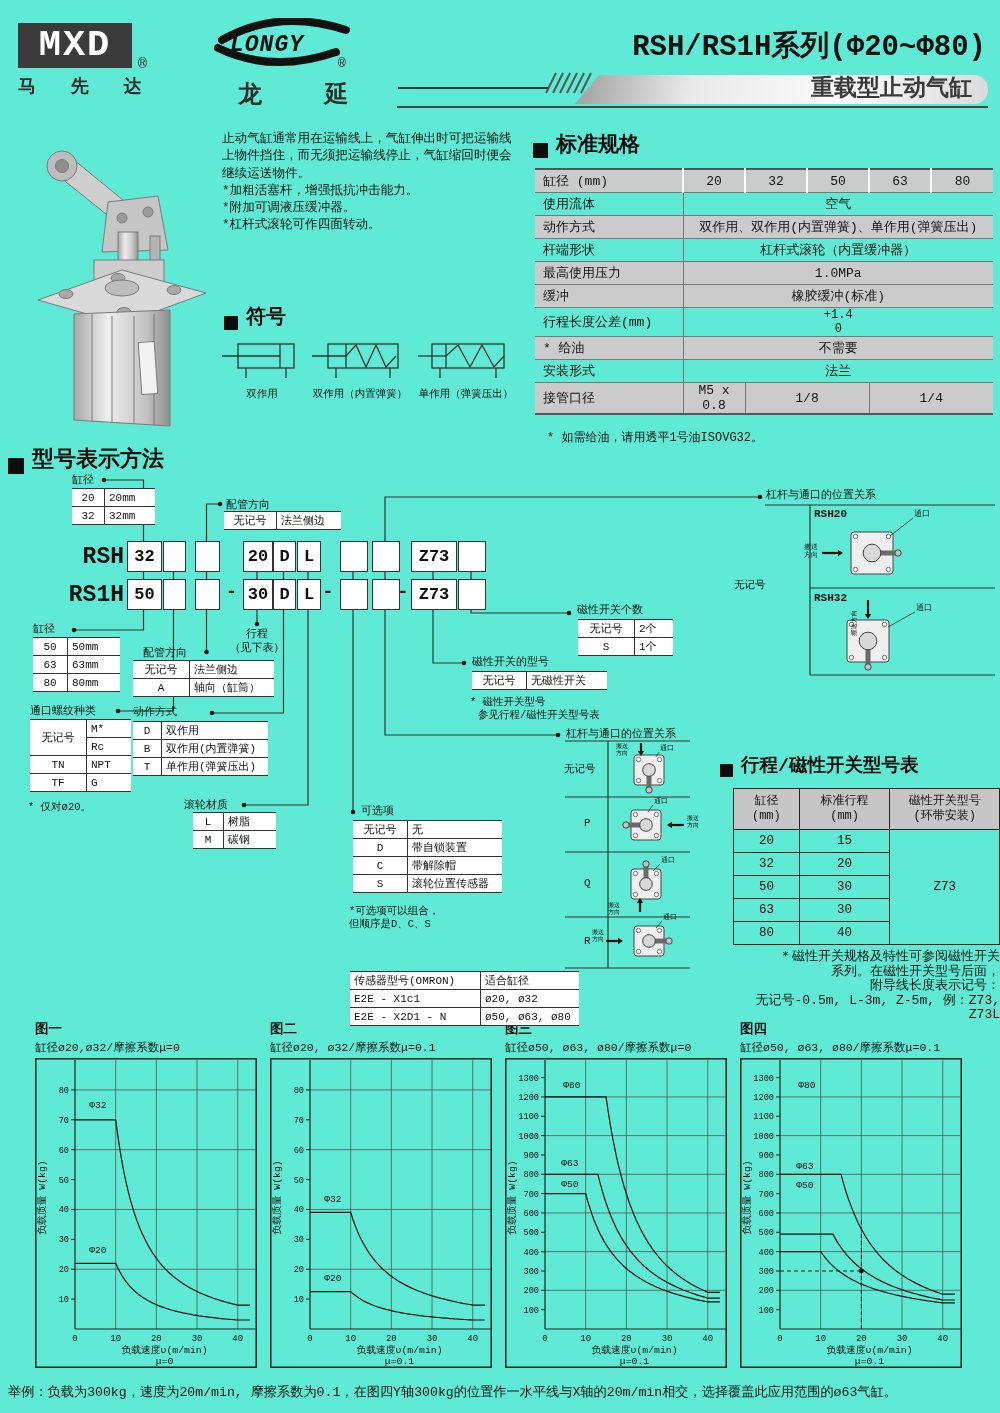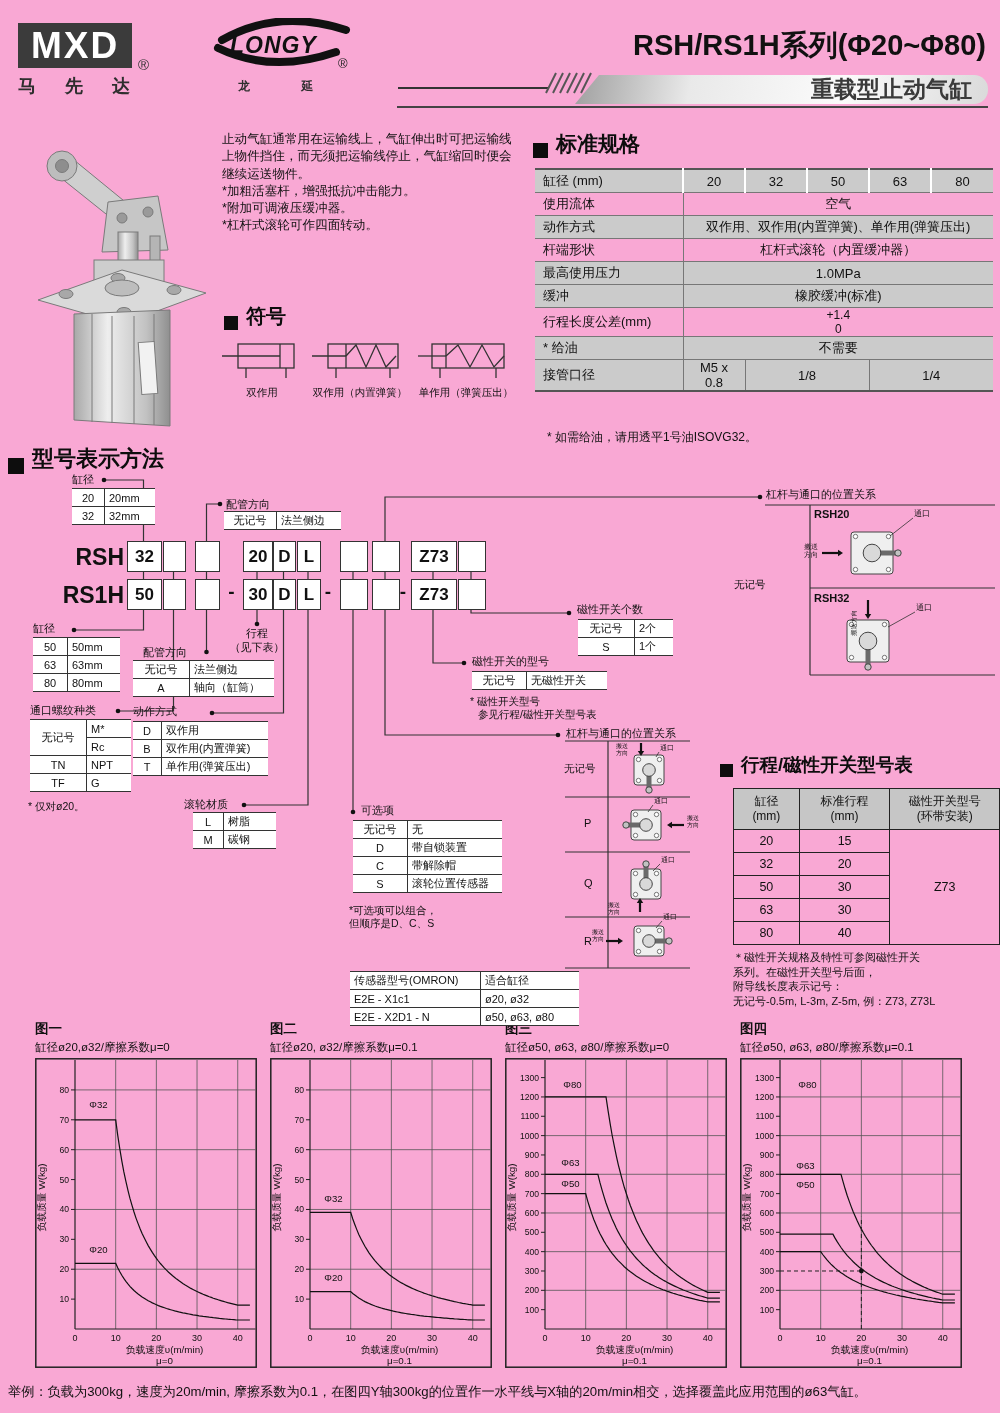--- a/index.html
+++ b/index.html
@@ -1,28 +1,28 @@
 <!DOCTYPE html>
 <html><head>
 <meta charset="utf-8">
 <title>RSH/RS1H Datasheet</title>
 <style>
   html,body{margin:0;padding:0;background:#fff;}
-  #stage{position:relative;width:1000px;height:1413px;background:#f9a8d4;overflow:hidden;
-         font-family:Liberation Sans, sans-serif;color:#111;}
+  #stage{position:relative;width:1000px;height:1413px;background:#5eead4;overflow:hidden;
+         font-family:Liberation Mono, monospace;color:#111;}
   .abs{position:absolute;}
   
   .mxd-box{position:absolute;left:18px;top:23px;width:114px;height:45px;background:#3b3b3b;color:#fff;
            font-weight:bold;font-size:37px;letter-spacing:2px;text-align:center;line-height:45px;}
   .mxd-reg{position:absolute;left:138px;top:56px;font-size:15px;color:#333;}
   .mxd-name{position:absolute;left:18px;top:74px;font-size:18px;font-weight:bold;color:#2e2e2e;letter-spacing:12px;white-space:nowrap;}
   .longy-wrap{position:absolute;left:208px;top:18px;width:160px;height:80px;}
   .longy-text{position:absolute;left:22px;top:14px;font-style:italic;font-weight:bold;font-size:23px;letter-spacing:1px;color:#111;}
   .longy-reg{position:absolute;left:130px;top:38px;font-size:13px;color:#222;}
-  .longy-name{position:absolute;left:30px;top:60px;font-size:12px;font-weight:bold;color:#2e2e2e;letter-spacing:24px;white-space:nowrap;}
+  .longy-name{position:absolute;left:30px;top:60px;font-size:24px;font-weight:bold;color:#2e2e2e;letter-spacing:24px;white-space:nowrap;}
   .series-title{position:absolute;right:14px;top:26px;font-size:29px;font-weight:bold;white-space:nowrap;}
   .band{position:absolute;left:575px;top:75px;width:413px;height:29px;line-height:29px;text-align:right;
         padding-right:16px;box-sizing:border-box;font-size:23px;font-weight:bold;color:#3a3a3a;
         background:linear-gradient(100deg,#9f9f9f 0%,#e9e9e9 28%,#fbfbfb 65%,#dadada 100%);
         border-radius:0 14px 14px 0;clip-path:polygon(24px 0,100% 0,100% 100%,0 100%);}
   .band-line1{position:absolute;left:398px;top:87px;width:150px;height:2px;background:#333;}
   .band-line2{position:absolute;left:397px;top:106px;width:591px;height:2px;background:#444;}
   
   .sec-h{position:absolute;display:flex;align-items:flex-end;gap:8px;font-weight:bold;color:#0d0d0d;white-space:nowrap;}
   .sec-h .sq{display:inline-block;background:#0d0d0d;}
@@ -48,21 +48,21 @@
   .mini td{border-top:1.2px solid #333;border-bottom:1.2px solid #333;padding:0 4px;height:17px;white-space:nowrap;}
   .mini td.c{border-right:1.2px solid #333;text-align:center;}
   .cbox{position:absolute;height:29px;border:1.7px solid #333;background:#fff;display:flex;
         align-items:center;justify-content:center;font-size:17px;font-weight:bold;}
   .prefix{position:absolute;font-size:23px;font-weight:600;text-align:right;white-space:nowrap;}
   .dash{position:absolute;font-size:19px;font-weight:bold;text-align:center;}
   
   .stk{position:absolute;left:733px;top:788px;border-collapse:collapse;font-size:12.5px;text-align:center;}
   .stk td{border:1.4px solid #222;height:22px;padding:0 4px;}
   .stk td.hd{background:#c6c6c6;height:40px;font-size:12px;line-height:15px;}
-  #stroke-notes{position:absolute;left:733px;top:950px;font-size:11px;line-height:14.6px;}
+  #stroke-notes{position:absolute;left:733px;top:950px;font-size:13px;line-height:14.6px;text-align:right;}
   
   .chart-panel{position:absolute;top:1020px;width:222px;}
   .fig-label{font-weight:bold;font-size:13.5px;}
   .fig-title{font-size:11.5px;margin:2px 0 3px 0;white-space:nowrap;}
   #example-note{position:absolute;left:8px;top:1383px;width:988px;font-size:13.2px;white-space:nowrap;}
 </style>
 </head>
 <body>
 
 <div id="stage">
@@ -229,20 +229,24 @@
         <tr>
           <td class="lbl">行程长度公差(mm)</td>
           <td colspan="5">
             <div class="tol">+1.4</div>
             <div class="tol">0</div>
           </td>
         </tr>
         <tr class="g">
           <td class="lbl">* 给油</td>
           <td colspan="5">不需要</td>
+        </tr>
+        <tr>
+          <td class="lbl">安装形式</td>
+          <td colspan="5">法兰</td>
         </tr>
         <tr class="g">
           <td class="lbl">接管口径</td>
           <td colspan="1" class="pj">M5 x 0.8</td>
           <td colspan="2" class="pj">1/8</td>
           <td colspan="2" class="pj">1/4</td>
         </tr>
       </tbody>
     </table>
   <div id="spec-note">* 如需给油，请用透平1号油ISOVG32。</div>

